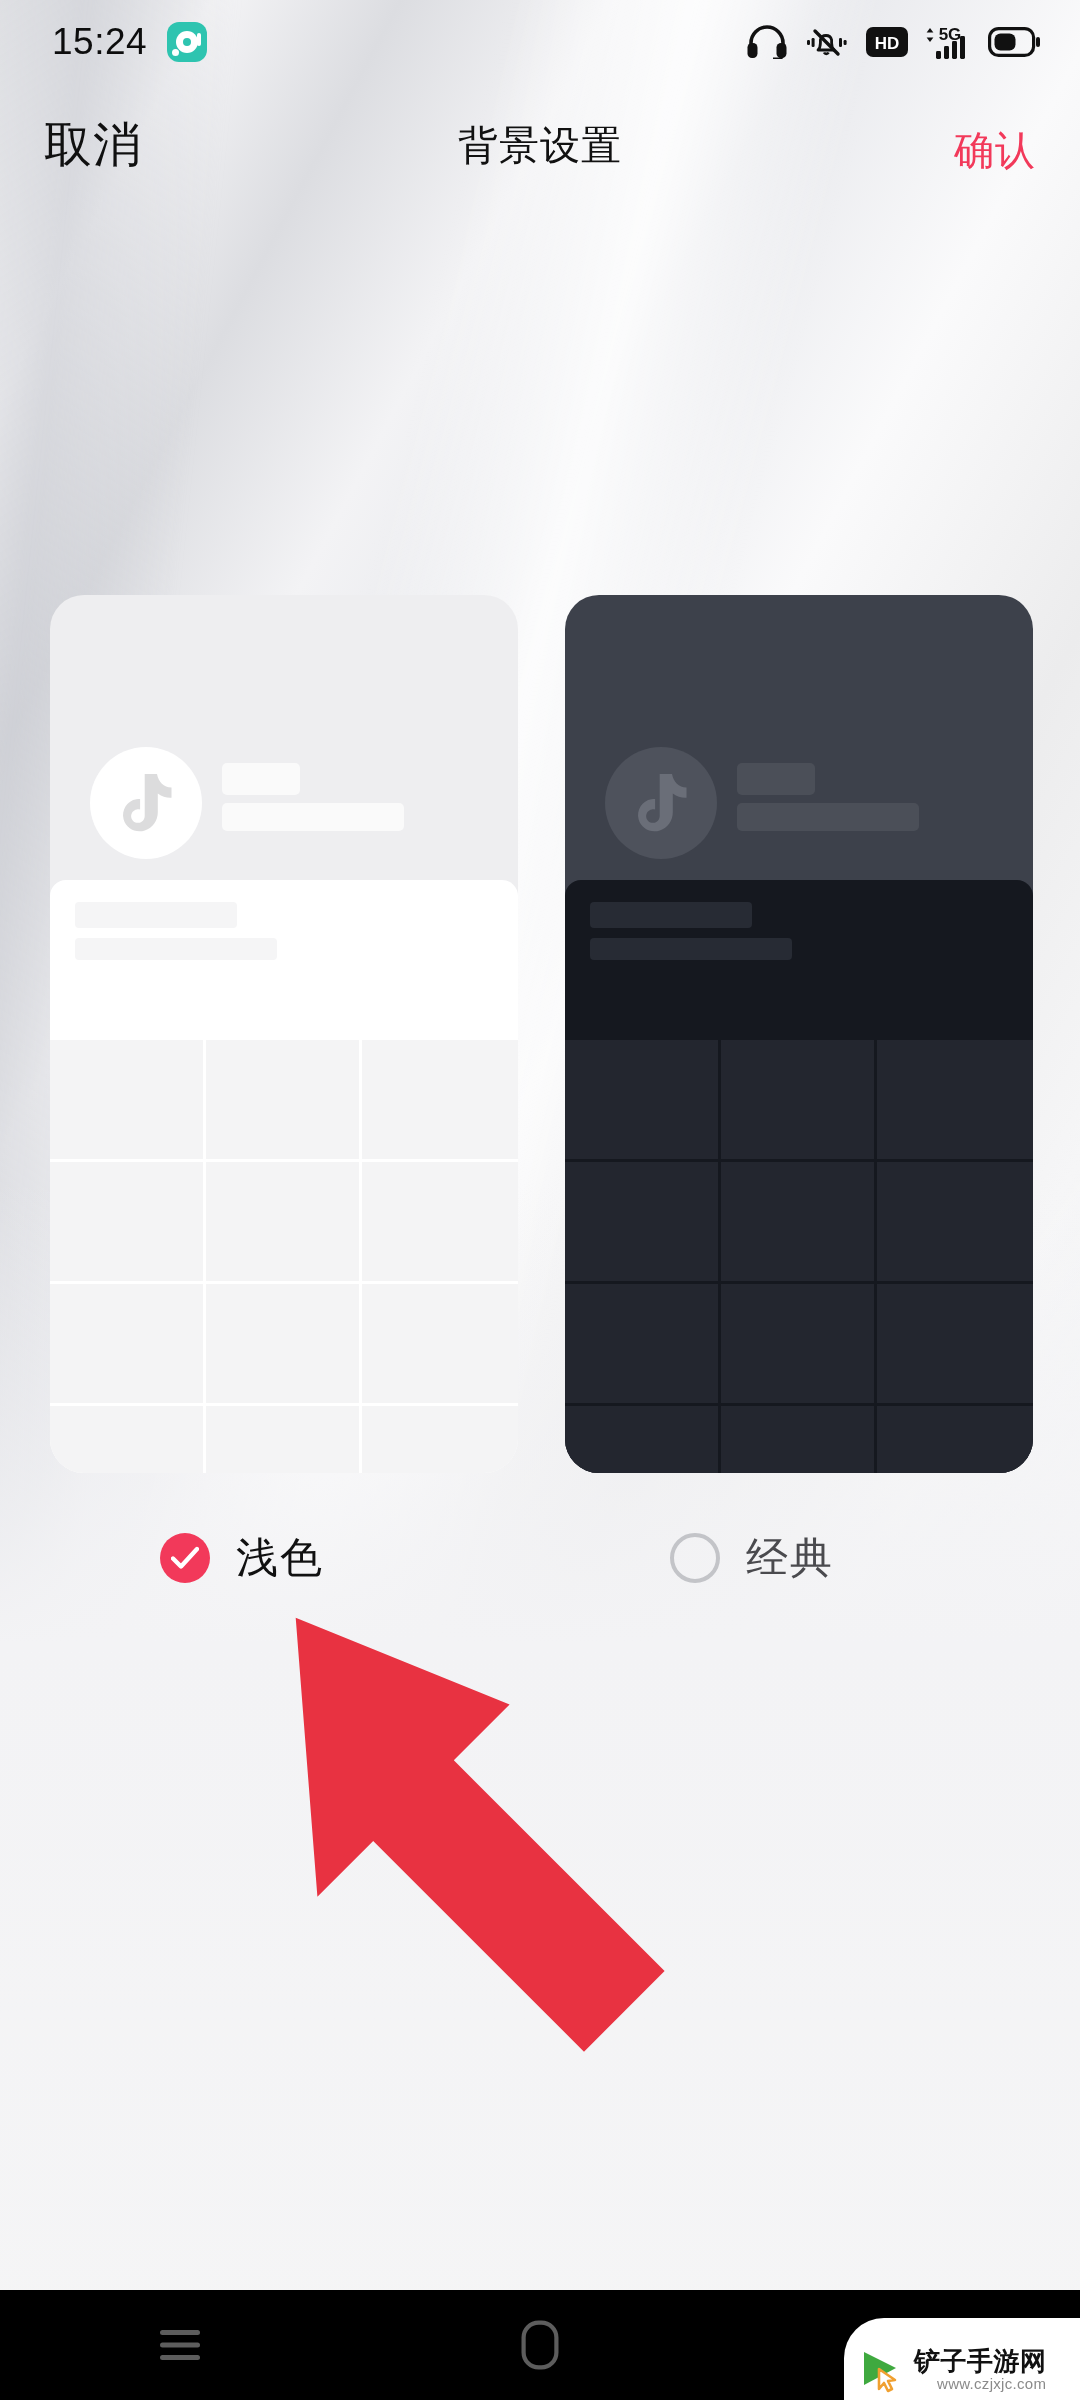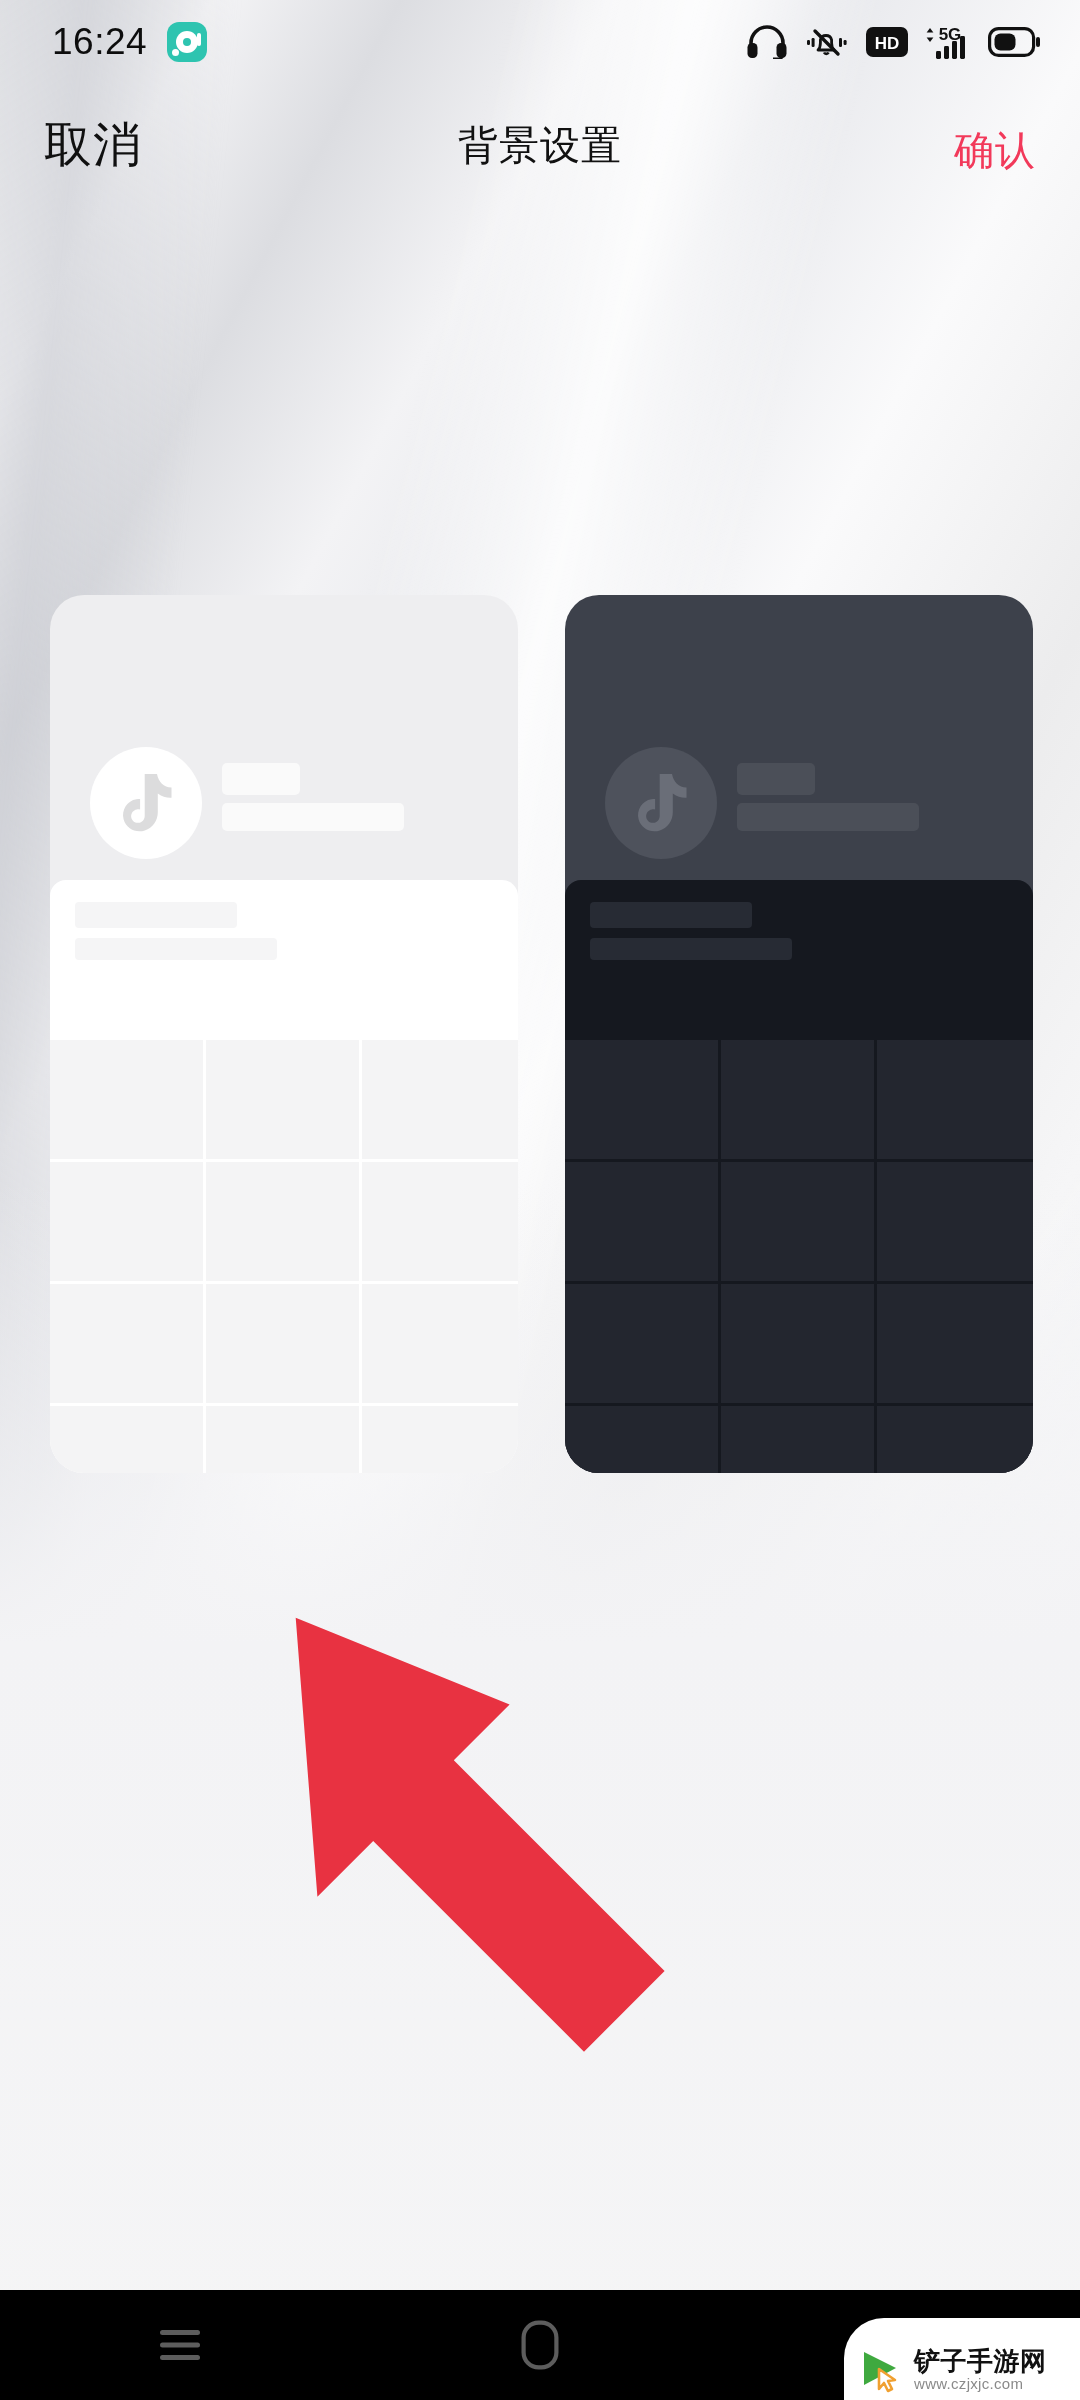--- a/index.html
+++ b/index.html
@@ -170,34 +170,34 @@
 
   
   .watermark {
     position:absolute; right:0; top:2318px; width:236px; height:104px;
     display:flex; align-items:center; gap:10px; padding-left:14px;
     background:#fff; border-radius:40px 0 0 0;
   }
   .wm-logo { width:46px; height:46px; flex:none; }
   .wm-text { display:flex; flex-direction:column; line-height:1.05; }
   .wm-title { font-size:26px; font-weight:bold; color:#111; letter-spacing:.5px; }
-  .wm-url { font-size:15px; color:#8a8a8a; letter-spacing:.3px; }
+  .wm-url { font-size:15px; color:#8a8a8a; letter-spacing:.3px;margin-left:23px; }
 </style>
 </head>
 <body>
 
 <div id="screen">
 
   <div class="bg-base"></div>
   <div class="bg-sheen"></div>
   <div class="bg-fade"></div>
 
   <div class="statusbar">
     <div class="sb-left">
-      <span class="sb-time">16:24</span>
+      <span class="sb-time">15:24</span>
       <span class="sb-appicon">
         <span class="disc"></span>
           <span class="dot1"></span>
           <span class="bar1"></span>
       </span>
     </div>
     <div class="sb-right">
       <span>
         <svg width="42" height="34" viewBox="0 0 42 34">
           <path d="M5 20v-2a16 16 0 0 1 32 0v2" fill="none" stroke="#111" stroke-width="3.6" stroke-linecap="round"></path>
@@ -318,20 +318,34 @@
           <div class="cell"></div>
           <div class="cell"></div>
           <div class="cell"></div>
           <div class="cell"></div>
           <div class="cell"></div>
         </div>
       </div>
     </div>
   </div>
 
+  <div class="options">
+    <div class="option opt-light">
+      <span class="radio on">
+        <svg width="28" height="24" viewBox="0 0 28 24">
+          <path d="M2 12.5l8 8L26 3" fill="none" stroke="#fff" stroke-width="4.4" stroke-linecap="round" stroke-linejoin="round"></path>
+        </svg>
+      </span>
+      <span class="opt-label">浅色</span>
+    </div>
+    <div class="option opt-classic">
+      <span class="radio off"></span>
+      <span class="opt-label">经典</span>
+    </div>
+  </div>
 
   <div class="arrow">
     <svg width="480" height="460" viewBox="0 0 480 460">
       <path d="M10 12 L148 68 L112 104 L248 240 L196 292 L60 156 L24 192 Z" transform="translate(-6,-4) scale(1.55) translate(4,2)" fill="#e83241"></path>
     </svg>
   </div>
 
 
   <div class="navbar">
     <span class="navbtn">

